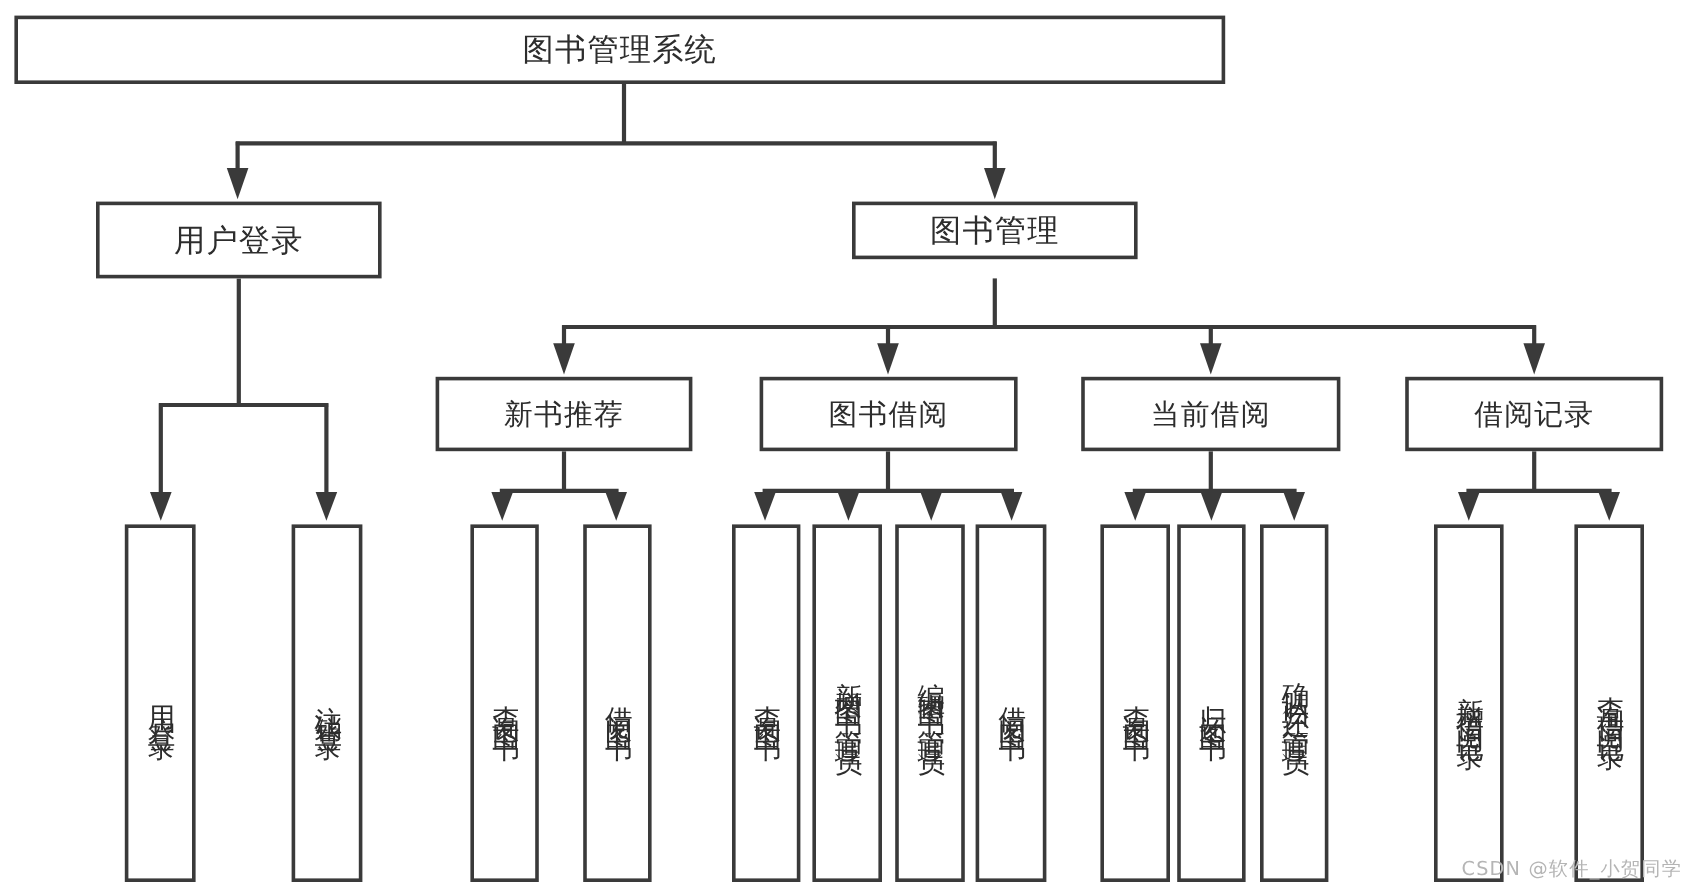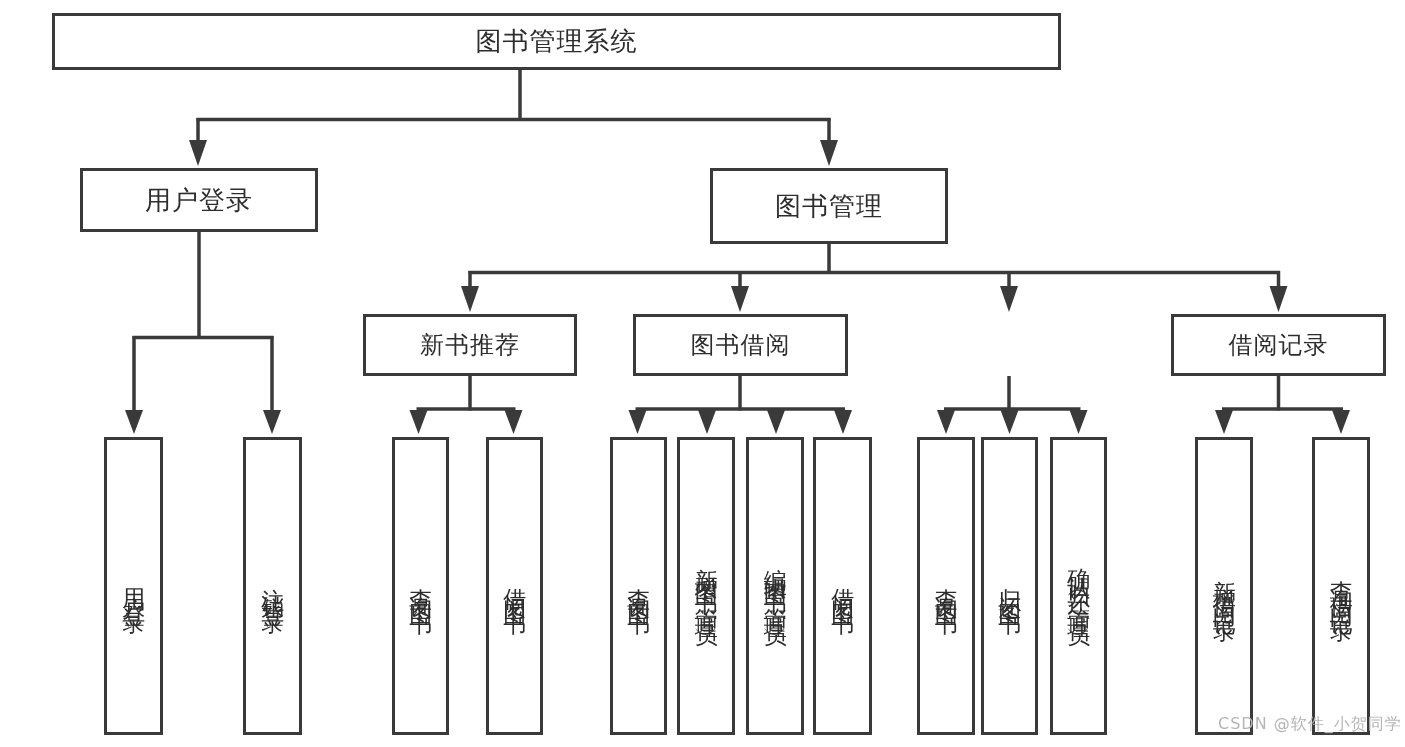--- a/index.html
+++ b/index.html
@@ -102,27 +102,28 @@
 
       <polygon points="937,410 955,410 946,434"></polygon>
       <polygon points="1000.5,410 1018.5,410 1009.5,434"></polygon>
       <polygon points="1069.5,410 1087.5,410 1078.5,434"></polygon>
 
       <polygon points="1215,410 1233,410 1224,434"></polygon>
       <polygon points="1332,410 1350,410 1341,434"></polygon>
     </g>
   </svg>
 
-  <div class="box h-box root-box" style="left:12px;top:13px;width:1009px;height:57px;margin-left:40px;">图书管理系统</div>
+  <div class="box h-box root-box" style="left:12px;top:13px;width:1009px;height:57px;">图书管理系统</div>
 
   <div class="box h-box l2-box" style="left:80px;top:168px;width:238px;height:64px;">用户登录</div>
-  <div class="box h-box l2-box" style="left:710px;top:168px;width:238px;height:76px;">图书管理</div>
+  <div class="box h-box l2-box" style="left:710px;top:168px;width:238px;height:48px;">图书管理</div>
 
   <div class="box h-box" style="left:633px;top:314px;width:215px;height:62px;">图书借阅</div>
   <div class="box h-box" style="left:363px;top:314px;width:214px;height:62px;">新书推荐</div>
+  <div class="box h-box" style="left:901px;top:314px;width:216px;height:62px;">当前借阅</div>
   <div class="box h-box" style="left:1171px;top:314px;width:215px;height:62px;">借阅记录</div>
 
   <div class="box v-box" style="left:104px;top:437px;width:59px;height:298px;">
     <span>用户登录</span>
   </div>
   <div class="box v-box" style="left:243px;top:437px;width:59px;height:298px;">
     <span>注销登录</span>
   </div>
 
   <div class="box v-box" style="left:392px;top:437px;width:57px;height:298px;">

